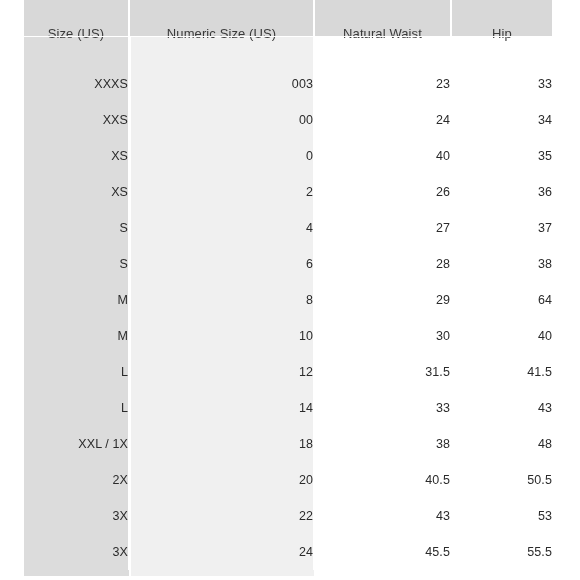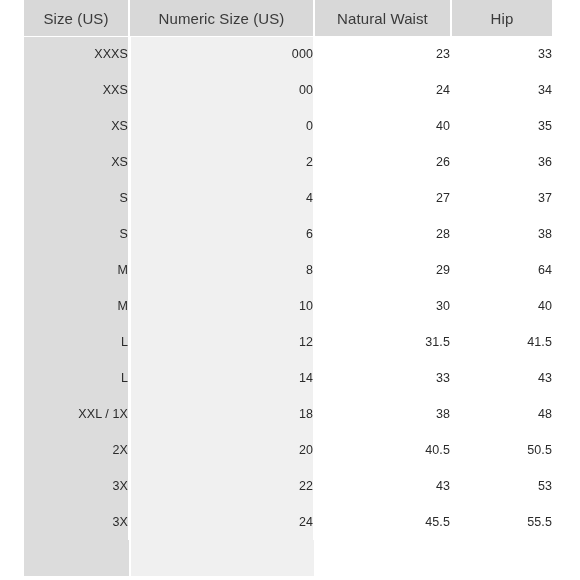--- a/index.html
+++ b/index.html
@@ -58,23 +58,23 @@
     width: 528px;
   }
 
   table.size-table col.c-size    { width: 105px; }
   table.size-table col.c-numeric { width: 185px; }
   table.size-table col.c-waist   { width: 137px; }
   table.size-table col.c-hip     { width: 101px; }
 
   thead th {
     height: 36px;
-    padding: 0;
+    padding: 15px;
     font-weight: normal;
-    font-size: 15px;
+    font-size: 13px;
     color: #3a3a3a;
     text-align: center;
     vertical-align: middle;
     background: transparent;
     border-right: 2px solid #ffffff;
     letter-spacing: 0.1px;
   }
   thead th:last-child { border-right: none; }
 
   tbody td {
@@ -129,21 +129,21 @@
         <tr>
           <th>Size (US)</th>
           <th>Numeric Size (US)</th>
           <th>Natural Waist</th>
           <th>Hip</th>
         </tr>
       </thead>
       <tbody>
           <tr>
             <td class="cell-size">XXXS</td>
-            <td class="cell-numeric">000</td>
+            <td class="cell-numeric">003</td>
             <td class="cell-waist">23</td>
             <td class="cell-hip">33</td>
           </tr>
           <tr>
             <td class="cell-size">XXS</td>
             <td class="cell-numeric">00</td>
             <td class="cell-waist">24</td>
             <td class="cell-hip">34</td>
           </tr>
           <tr>

